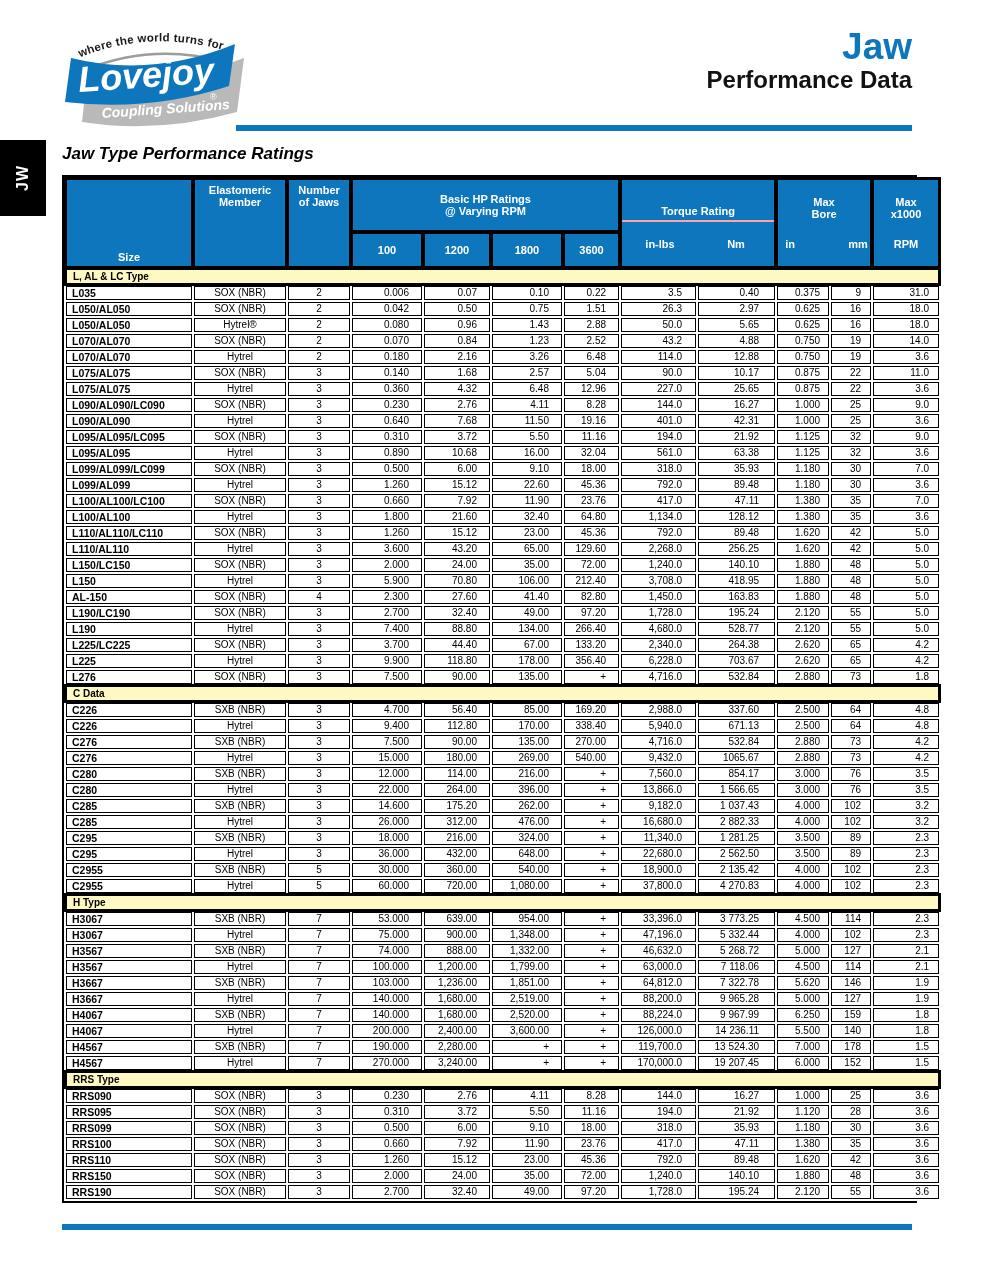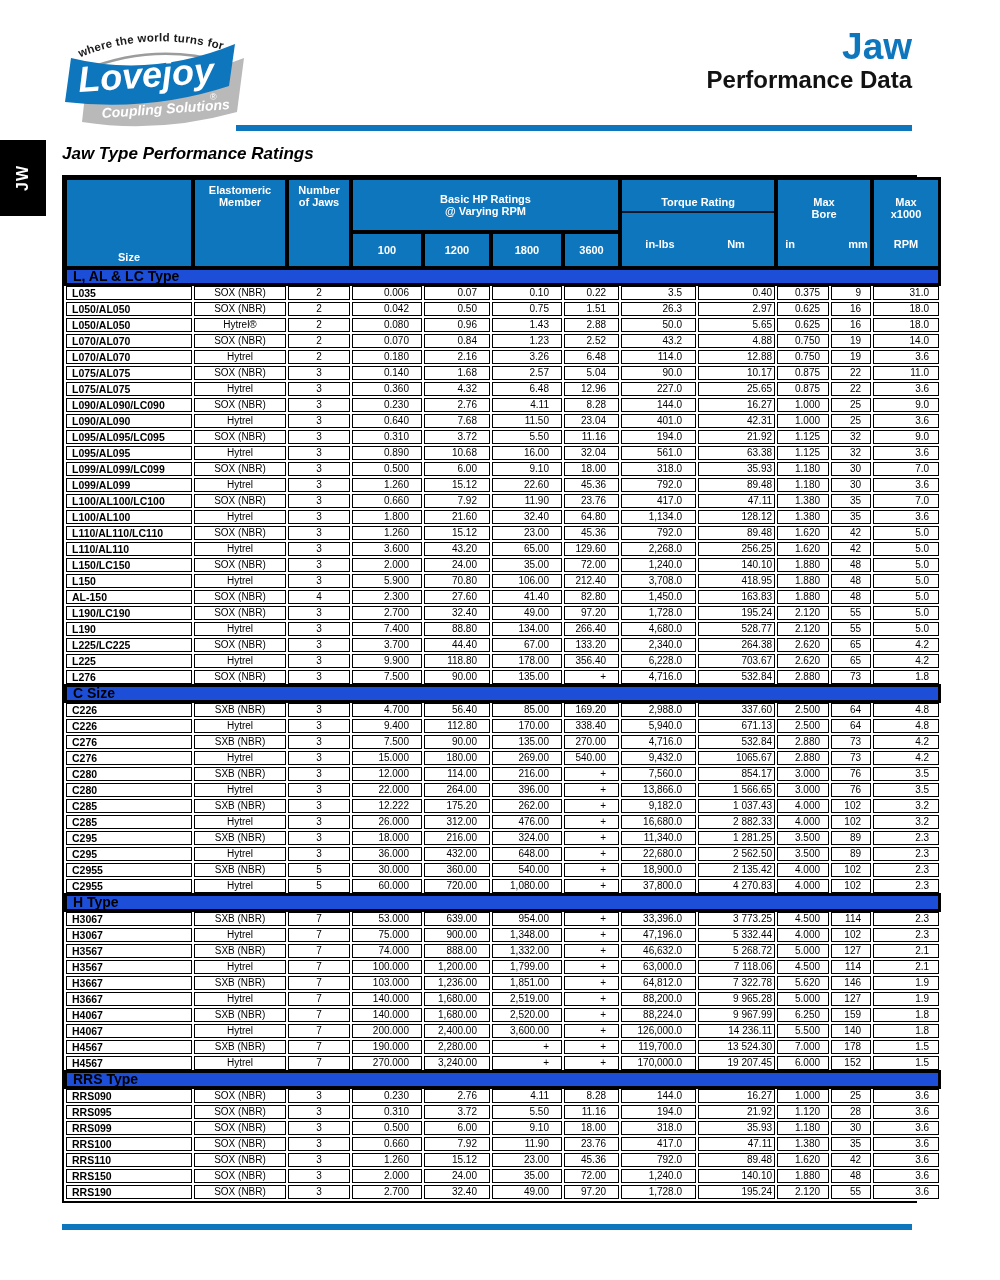--- a/index.html
+++ b/index.html
@@ -26,39 +26,39 @@
   .table-wrap{position:absolute;left:62px;top:175px;width:851px;border:2px solid #000;background:#fff;}
   table{width:100%;border-collapse:separate;border-spacing:2px;background:#fff;table-layout:fixed;}
   th,td{border:1px solid #000;overflow:hidden;}
   thead th{background:#0E76BD;color:#fff;font-weight:bold;font-size:11px;line-height:12px;
            white-space:pre-line;padding:0;box-shadow:0 0 0 2px #000;}
   .h-top{height:34px;vertical-align:top;padding-top:4px;text-align:center;}
   .h-bot{height:34px;vertical-align:bottom;padding-bottom:3px;text-align:center;}
   .h-mid{height:34px;vertical-align:middle;text-align:center;}
   .h-sub{height:22px;vertical-align:middle;text-align:center;}
   .vfill{height:62px;display:flex;flex-direction:column;}
-  .tq-label{height:19px;border-bottom:2px solid #0f172a;display:flex;align-items:center;justify-content:center;}
+  .tq-label{height:19px;border-bottom:2px solid #fca5a5;display:flex;align-items:center;justify-content:center;margin-top:9px;}
   .tq-sub{flex:1;display:flex;align-items:flex-end;padding-bottom:4px;}
   .tq-sub span{flex:1;text-align:center;}
   .grp-top{padding-top:4px;text-align:center;white-space:pre-line;}
   .grp-bot{flex:1;display:flex;align-items:flex-end;padding-bottom:4px;gap:44px;}
   .grp-bot span{flex:1;text-align:center;}
   .grp-bot .one{flex:1;text-align:center;}
 
   tbody td{font-size:10px;height:12px;line-height:12px;padding:0 2px;background:#fff;}
   tbody td:nth-child(1){font-weight:bold;text-align:left;padding-left:5px;font-size:10.5px;}
   tbody td:nth-child(2),tbody td:nth-child(3){text-align:center;}
   tbody td:nth-child(4),tbody td:nth-child(5),tbody td:nth-child(6),tbody td:nth-child(7){text-align:right;padding-right:12px;}
   tbody td:nth-child(8){text-align:right;padding-right:13px;}
-  tbody td:nth-child(9){text-align:right;padding-right:2px;}
+  tbody td:nth-child(9){text-align:right;padding-right:15px;}
   tbody td:nth-child(10){text-align:right;padding-right:8px;}
   tbody td:nth-child(11){text-align:right;padding-right:9px;}
   tbody td:nth-child(12){text-align:right;padding-right:9px;}
-  tbody td.section{background:#1d4ed8;font-weight:bold;text-align:left;padding-left:6px;
-                   font-size:14px;height:13px;line-height:13px;box-shadow:0 0 0 2px #000;}
+  tbody td.section{background:#fef9c3;font-weight:bold;text-align:left;padding-left:6px;
+                   font-size:10px;height:13px;line-height:13px;box-shadow:0 0 0 2px #000;}
 
   
   .notes{position:absolute;left:62px;top:1188px;font-size:12.5px;line-height:19px;}
   .notes .lbl{display:inline-block;width:48px;}
   .notes .indent{display:inline-block;width:48px;}
   .notes .sq{font-size:10px;margin-right:8px;}
 
   
   .footer-rule{position:absolute;left:62px;top:1224px;width:850px;height:6px;background:#0E76BD;}
   .footer{position:absolute;left:62px;top:1236px;width:850px;display:flex;align-items:baseline;}
@@ -275,21 +275,21 @@
             <td>25</td>
             <td>9.0</td>
           </tr>
           <tr>
             <td>L090/AL090</td>
             <td>Hytrel</td>
             <td>3</td>
             <td>0.640</td>
             <td>7.68</td>
             <td>11.50</td>
-            <td>23.04</td>
+            <td>19.16</td>
             <td>401.0</td>
             <td>42.31</td>
             <td>1.000</td>
             <td>25</td>
             <td>3.6</td>
           </tr>
           <tr>
             <td>L095/AL095/LC095</td>
             <td>SOX (NBR)</td>
             <td>3</td>
@@ -507,21 +507,21 @@
             <td>90.00</td>
             <td>135.00</td>
             <td>+</td>
             <td>4,716.0</td>
             <td>532.84</td>
             <td>2.880</td>
             <td>73</td>
             <td>1.8</td>
           </tr>
           <tr>
-            <td colspan="12" class="section">C Size</td>
+            <td colspan="12" class="section">C Data</td>
           </tr>
           <tr>
             <td>C226</td>
             <td>SXB (NBR)</td>
             <td>3</td>
             <td>4.700</td>
             <td>56.40</td>
             <td>85.00</td>
             <td>169.20</td>
             <td>2,988.0</td>
@@ -597,21 +597,21 @@
             <td>13,866.0</td>
             <td>1 566.65</td>
             <td>3.000</td>
             <td>76</td>
             <td>3.5</td>
           </tr>
           <tr>
             <td>C285</td>
             <td>SXB (NBR)</td>
             <td>3</td>
-            <td>12.222</td>
+            <td>14.600</td>
             <td>175.20</td>
             <td>262.00</td>
             <td>+</td>
             <td>9,182.0</td>
             <td>1 037.43</td>
             <td>4.000</td>
             <td>102</td>
             <td>3.2</td>
           </tr>
           <tr>

